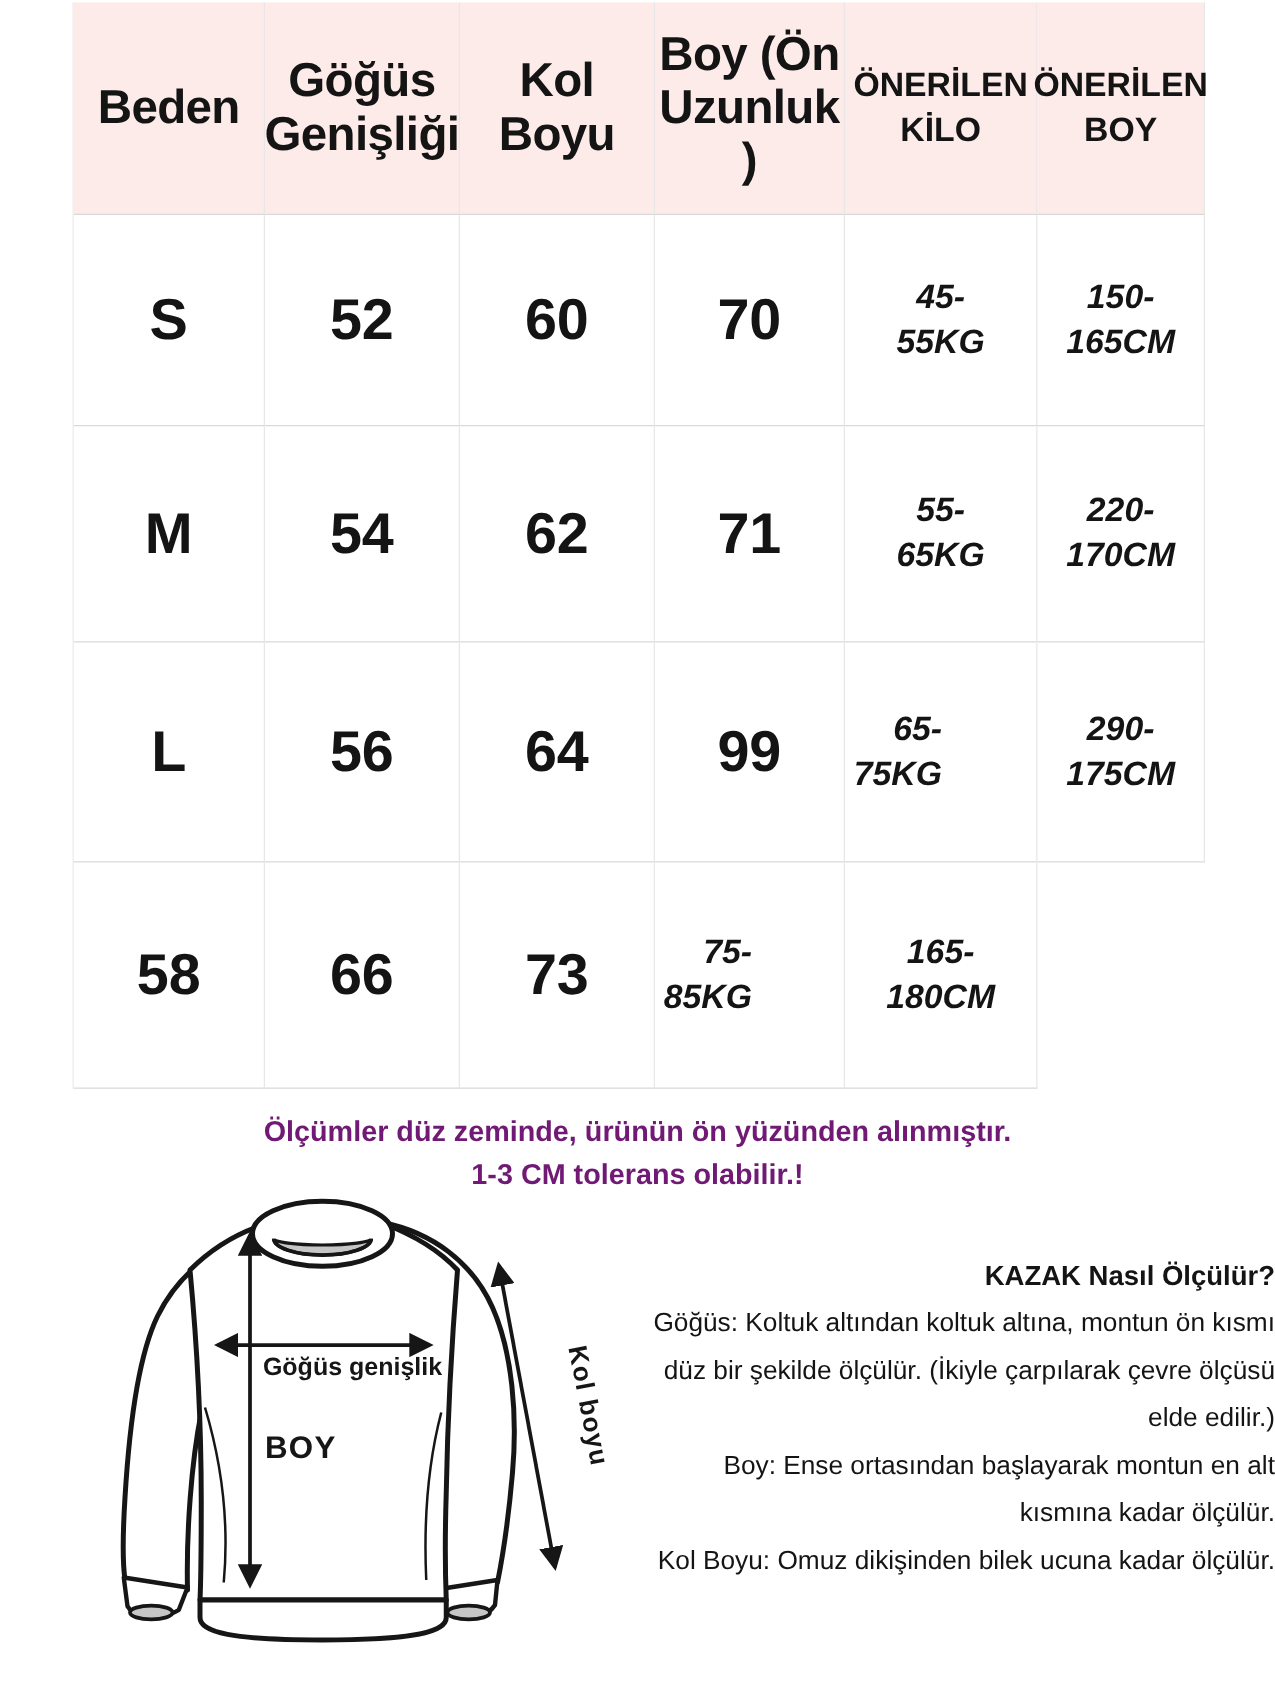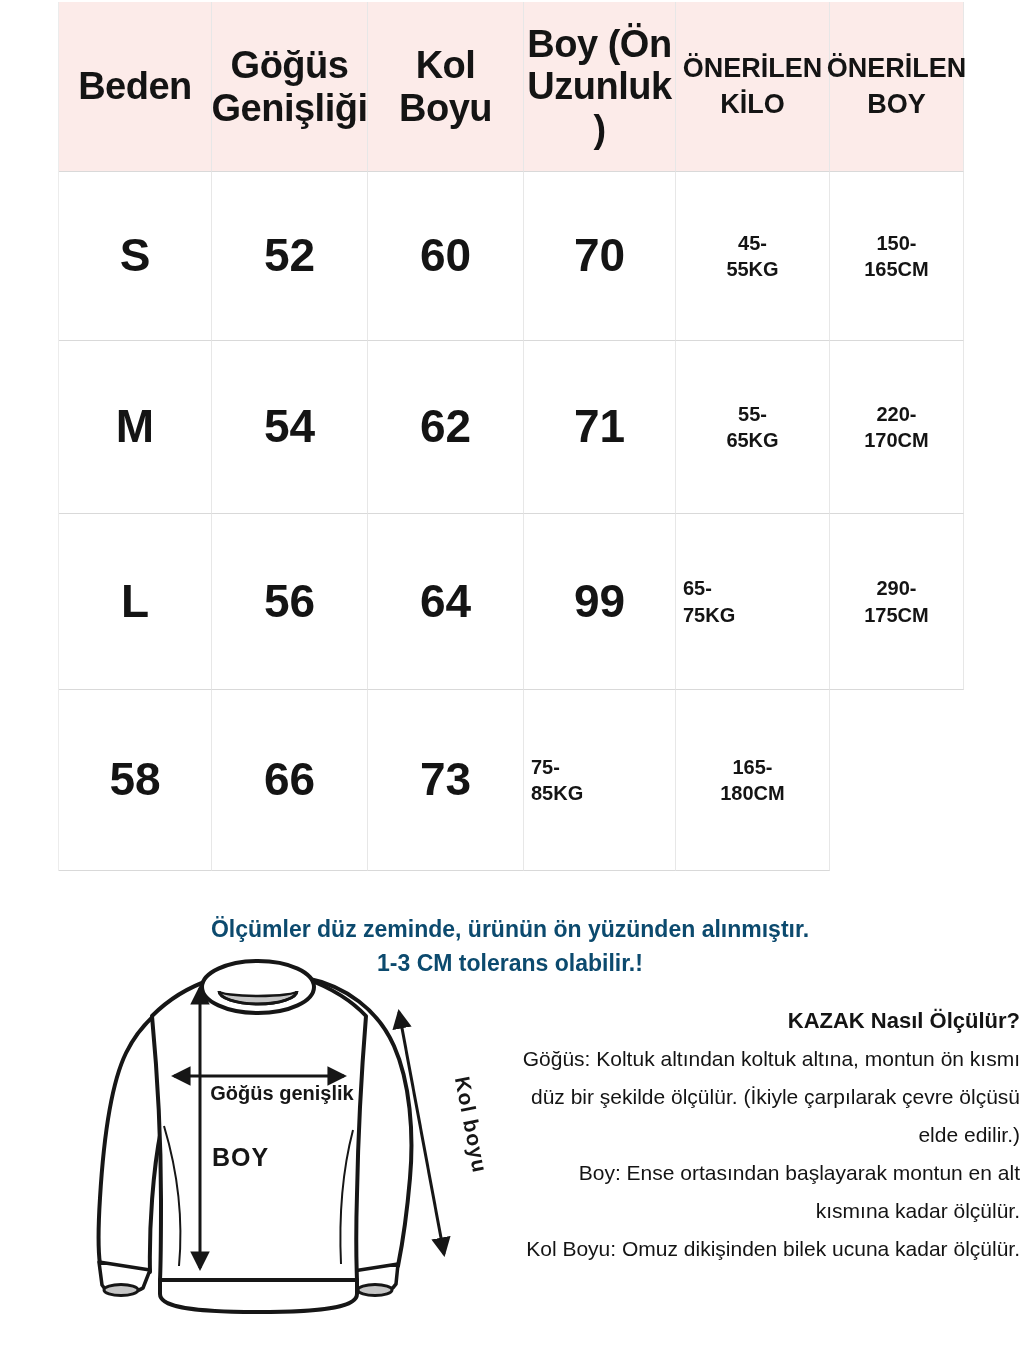--- a/index.html
+++ b/index.html
@@ -12,22 +12,22 @@
     grid-template-columns:153px 156px 156px 152px 154px 134px;
     grid-template-rows:170px 169px 173px 176px 181px;
     border-left:1px solid #ececec;}
   .cell{display:flex;align-items:center;justify-content:center;text-align:center;
     border-right:1px solid #e7e7e7;border-bottom:1px solid #d9d9d9;
     font-weight:bold;white-space:pre-line;line-height:1.12;}
   .cell.hdr{background:#fcebe9;font-size:38px;letter-spacing:-0.5px;}
   .cell.hdr.small{font-size:27px;line-height:1.3;letter-spacing:0;}
   .cell.sizeletter{font-size:46px;}
   .cell.num{font-size:46px;}
-  .cell.range{font-size:20px;line-height:1.32;}
-  .cell.range.al{justify-content:flex-start;text-align:left;padding-left:7px;}
+  .cell.range{font-size:27px;line-height:1.32;font-style:italic;}
+  .cell.range.al{justify-content:flex-start;text-align:right;padding-left:7px;}
 
   
   .notes{position:absolute;left:0;top:888px;width:1020px;text-align:center;
     font-weight:bold;font-size:23px;line-height:34px;}
 
   
   .bottom{position:absolute;left:0;top:958px;width:1020px;display:flex;}
   .diagram{margin-left:60px;width:445px;height:400px;flex:0 0 auto;}
   .instructions{width:545px;padding-top:44px;text-align:right;
     font-size:21px;line-height:38px;font-weight:500;}
@@ -83,21 +83,21 @@
 
     <div class="cell num">58</div>
     <div class="cell num">66</div>
     <div class="cell num">73</div>
     <div class="cell range al">75-
 85KG</div>
     <div class="cell range">165-
 180CM</div>
   </div>
 
-  <div class="notes" style="color:#0c4a6e;margin-top:24px;">
+  <div class="notes" style="color:#701a75;">
     <div>Ölçümler düz zeminde, ürünün ön yüzünden alınmıştır.</div>
     <div>1-3 CM tolerans olabilir.!</div>
   </div>
 
   <div class="bottom">
 
     <svg class="diagram" viewBox="0 0 445 400" xmlns="http://www.w3.org/2000/svg">
       <defs>
         <marker id="ah" viewBox="0 0 10 10" refX="8.5" refY="5" markerWidth="6.5" markerHeight="6.5" orient="auto-start-reverse">
           <path d="M0,0 L10,5 L0,10 z" fill="#161616"></path>

